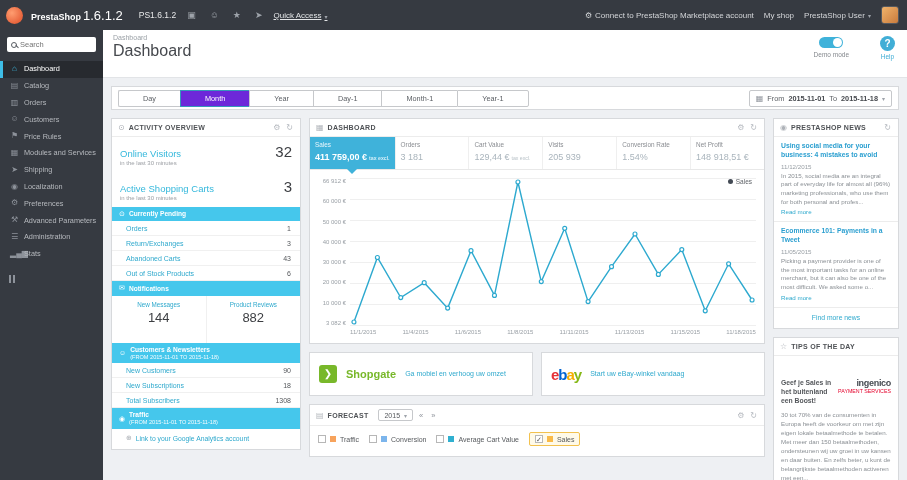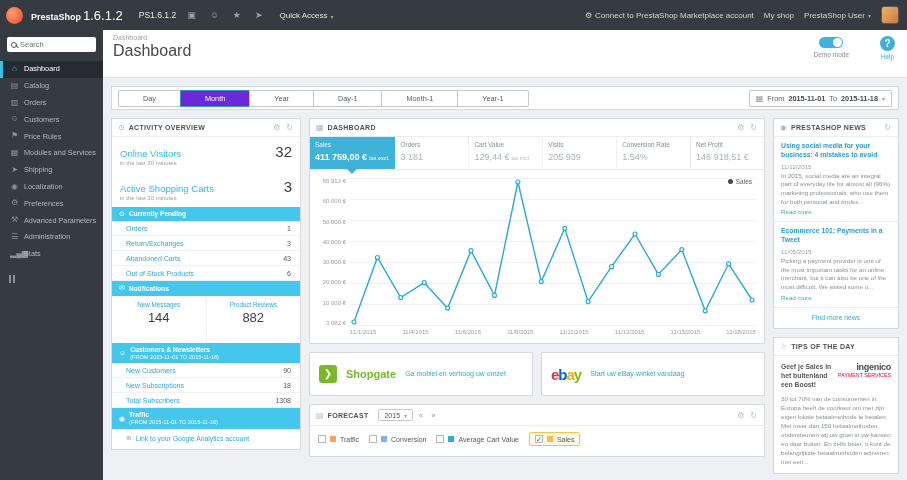--- a/index.html
+++ b/index.html
@@ -8,21 +8,21 @@
   .app { position:relative; width:907px; height:480px; overflow:hidden; background:#eef0f3; }
 
   
   .topbar { position:absolute; top:0; left:0; right:0; height:30px; background:#363a41; display:flex; align-items:center; color:#cfd2d6; z-index:30; }
   .tb-left { display:flex; align-items:center; gap:8px; padding-left:6px; flex:1; }
   .logo { width:17px; height:17px; border-radius:50%; background:radial-gradient(circle at 35% 35%, #ff9d70, #e8643c 70%); display:inline-block; }
   .brand-b { color:#fff; font-weight:bold; font-size:9px; }
   .brand-v { color:#fff; font-size:13px; margin-left:2px; }
   .shoptag { color:#e8e9ea; font-size:8.5px; margin-left:8px; }
   .tb-ico { color:#9ea3aa; font-size:9px; padding:0 3px; cursor:pointer; }
-  .qa { font-size:8px; color:#e3e5e7; display:flex; gap:3px; align-items:flex-end; margin-left:6px; cursor:pointer; }
+  .qa { font-size:8px; color:#e3e5e7; display:flex; gap:3px; align-items:flex-end; cursor:pointer;text-decoration:underline; }
   .caret { font-size:6px; color:#9ea3aa; }
   .tb-right { display:flex; align-items:center; gap:10px; padding-right:8px; font-size:8px; }
   .tb-right .lnk { color:#d4d6d9; cursor:pointer; display:flex; align-items:center; gap:3px; }
   .avatar { width:18px; height:18px; border-radius:3px; background:linear-gradient(135deg,#f0b36b,#c97b3d); border:1px solid #55595f; }
 
   
   .sidebar { position:absolute; top:30px; left:0; width:103px; bottom:0; background:#363a41; z-index:20; }
   .search { margin:7px 7px 9px; background:#fff; border-radius:2px; height:15px; display:flex; align-items:center; padding:0 4px; gap:3px; }
   .mag { width:6px; height:6px; border:1.2px solid #5a5e64; border-radius:50%; position:relative; flex:none; }
   .mag::after { content:""; position:absolute; width:4px; height:1.2px; background:#5a5e64; transform:rotate(45deg); right:-3px; bottom:-1px; }
@@ -128,21 +128,21 @@
 
   
   .article { padding:5px 7px 6px; border-bottom:1px solid #ececec; }
   .atitle { font-size:6.8px; font-weight:bold; color:#2b9fd0; line-height:1.3; cursor:pointer; }
   .adate { font-size:6.2px; color:#9aa0a6; margin:3px 0 2px; }
   .aex { font-size:6.2px; color:#8a8f94; line-height:1.4; }
   .rmore { font-size:6.2px; color:#2fa9cd; margin-top:2px; cursor:pointer; }
   .morenews { text-align:center; font-size:6.8px; color:#2fa9cd; padding:6px 0 7px; cursor:pointer; }
   .tips { margin-top:8px; }
   .tipbody { padding:6px 7px; }
-  .tiptop { display:flex; gap:0; }
+  .tiptop { display:flex; gap:0;margin-top:16px; }
   .tiphead { font-size:6.8px; font-weight:bold; color:#55585c; line-height:1.35; flex:1; cursor:pointer; }
   .ingen { text-align:right; }
   .ingen .i1 { font-size:9px; font-weight:bold; color:#474b52; letter-spacing:-.3px; }
   .ingen .i2 { font-size:5.3px; color:#e4002b; text-align:right; }
   .tiptext { font-size:6.2px; color:#8a8f94; line-height:1.45; margin-top:6px; }
 </style>
 </head>
 <body>
 
 <div class="app">

